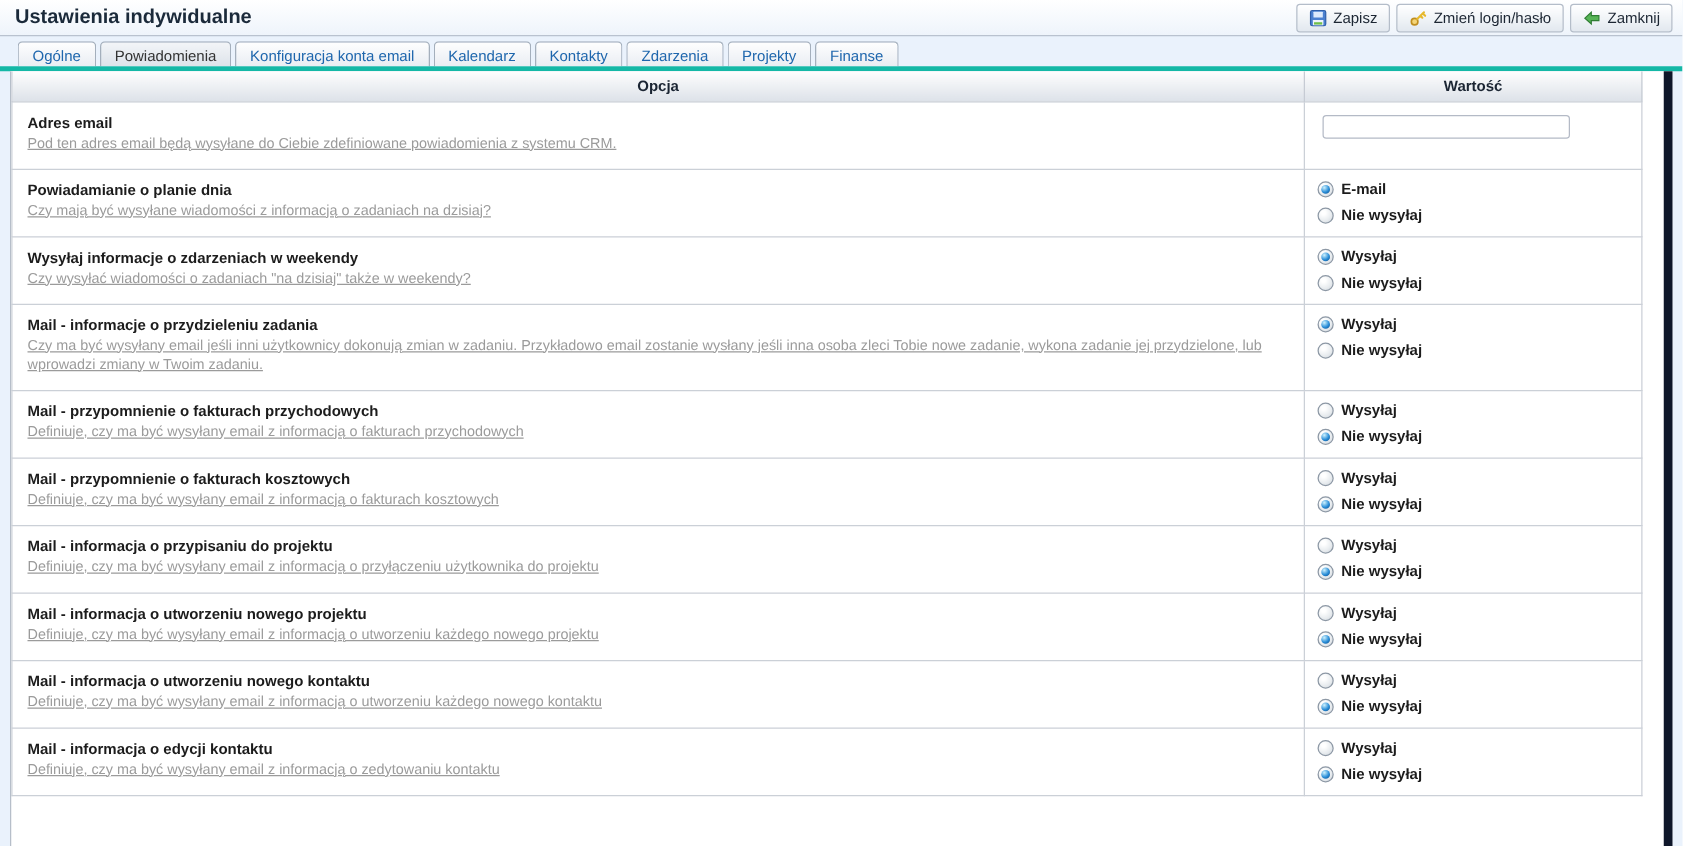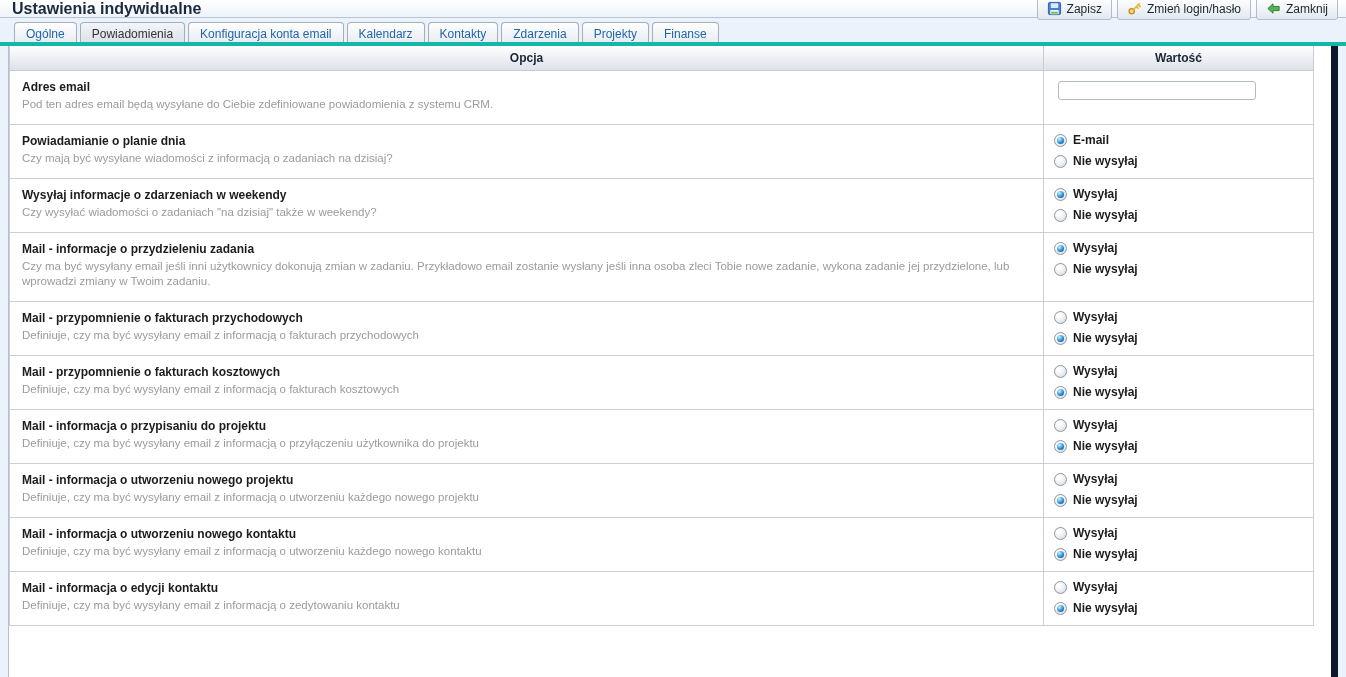--- a/index.html
+++ b/index.html
@@ -4,21 +4,21 @@
 <style>
   * { box-sizing: border-box; margin: 0; padding: 0; }
   html, body { width: 1346px; height: 677px; overflow: hidden; }
   body {
     font-family: "Liberation Sans", "DejaVu Sans", sans-serif;
     background: #eaf2fc;
     color: #1a1a1a;
   }
   
   .header {
-    height: 18px;
+    height: 29px;
     background: linear-gradient(#ffffff, #eef4fb);
     border-bottom: 1px solid #b9c2cf;
     display: flex;
     align-items: center;
     padding: 0 6px 0 12px;
   }
   .page-title {
     flex: 1;
     font-size: 16px;
     font-weight: bold;
@@ -83,21 +83,21 @@
     text-align: center;
   }
   table.settings col.c-opt { width: 1034px; }
   table.settings col.c-val { width: 270px; }
   table.settings td {
     border: 1px solid #cbd0d7;
     vertical-align: top;
   }
   td.opt { padding: 8px 12px 12px 12px; }
   .row-title { font-size: 12px; font-weight: bold; color: #1c1c1c; line-height: 16px; }
-  .row-desc  { font-size: 11.5px; color: #9b9b9b; line-height: 15px; margin-top: 2px; }
+  .row-desc  { font-size: 11.5px; color: #9b9b9b; line-height: 15px; margin-top: 2px; text-decoration: underline; }
   td.val { padding: 8px 10px; }
   .radio-item {
     display: flex; align-items: center; gap: 6px;
     margin-bottom: 6px; height: 15px;
     font-size: 12px; color: #1c1c1c;
     cursor: pointer;
     font-weight: bold;
   }
   .radio-item:last-child { margin-bottom: 0; }
   .radio {

